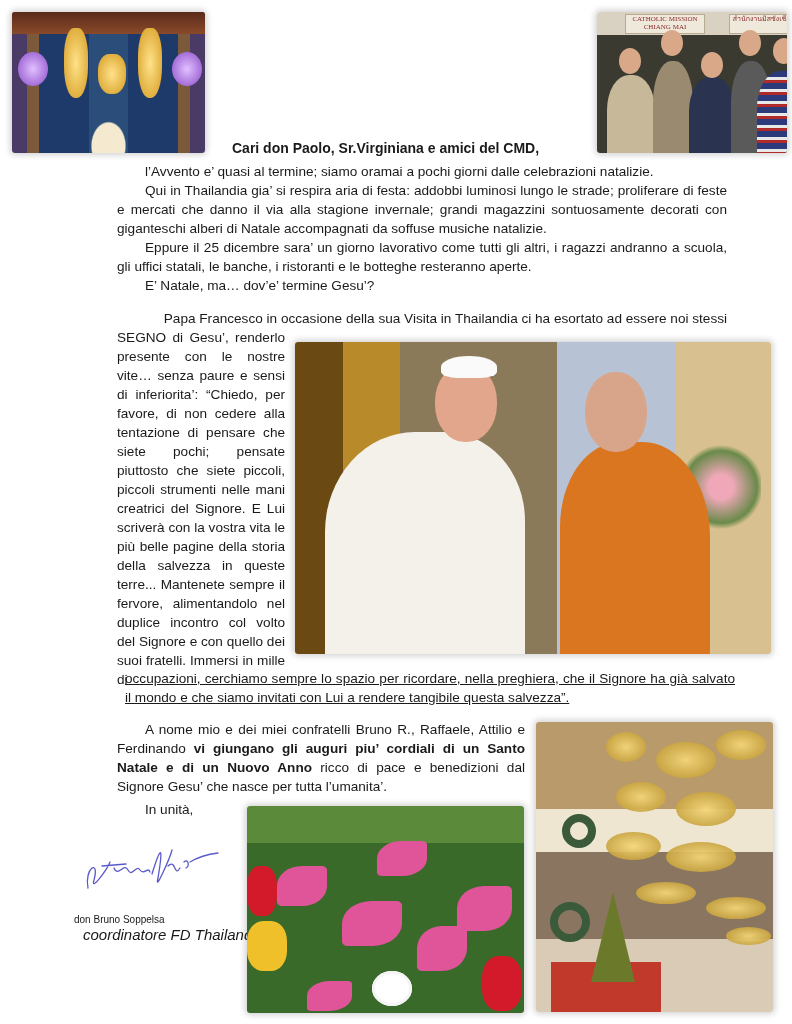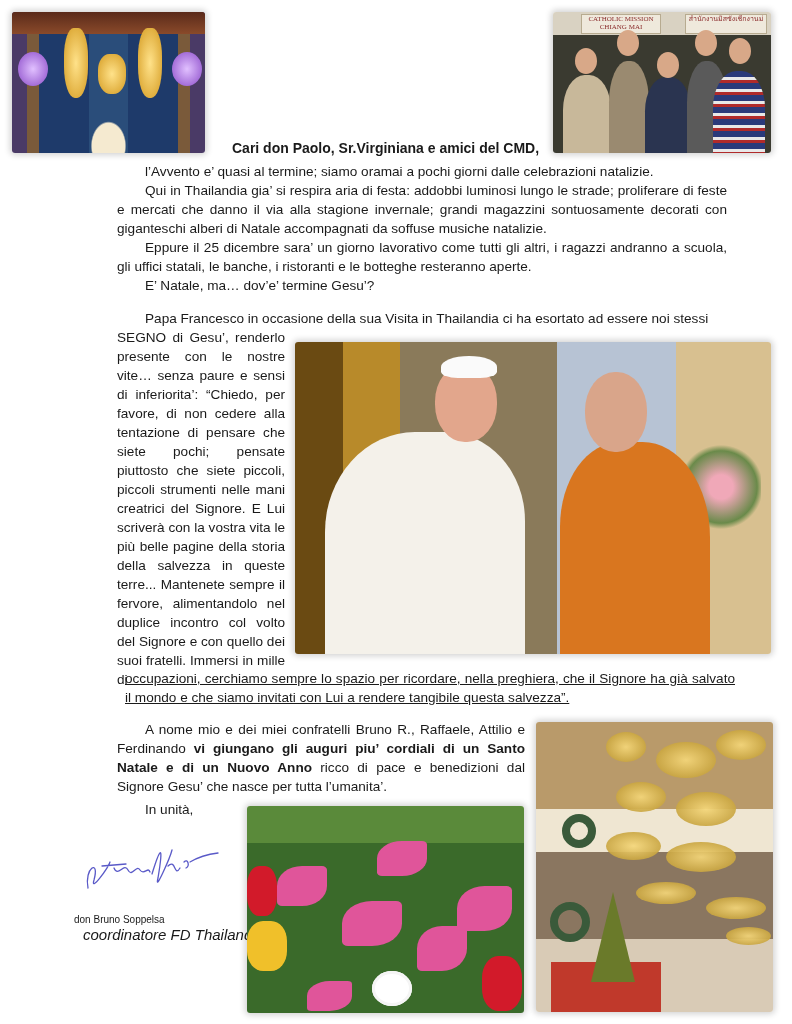--- a/index.html
+++ b/index.html
@@ -14,21 +14,21 @@
   
   #temple { left: 12px; top: 12px; width: 193px; height: 141px;
     background: radial-gradient(ellipse at 50% 95%, #f5ead0 0 12%, transparent 13%),
                 linear-gradient(90deg, #4a3a66 0 8%, #7a5a3a 8% 14%, #1e3a6a 14% 40%, #2a4d7a 40% 60%, #1e3a6a 60% 86%, #7a5a3a 86% 92%, #4a3a66 92%);
   }
   #temple .lamp { position: absolute; border-radius: 40% 40% 45% 45%; background: radial-gradient(#ffe28a, #d49a20); }
   #temple .lotus { position: absolute; border-radius: 50%; background: radial-gradient(#e1c0ff, #8a4ac8); }
   #temple .arch { position: absolute; left: 0; top: 0; right: 0; height: 22px; background: linear-gradient(#5a2a1a, #8a4a2a); }
 
   
-  #group { left: 553px; top: 12px; width: 190px; height: 141px; background: linear-gradient(#d9d2c2 0 16%, #3a3a30 16% 100%); padding-left: 28px; }
+  #group { left: 597px; top: 12px; width: 190px; height: 141px; background: linear-gradient(#d9d2c2 0 16%, #3a3a30 16% 100%); }
   #group .sign { position: absolute; top: 2px; height: 18px; background: #efe9dc; border: 1px solid #b7ab90; font-family: "Liberation Serif", serif; font-size: 7px; color: #8a2a2a; text-align: center; line-height: 8px; }
   #group .person { position: absolute; bottom: 0; border-radius: 45% 45% 0 0; }
   #group .head { position: absolute; border-radius: 50%; background: #d8a888; }
 
   
   #pope { left: 295px; top: 342px; width: 476px; height: 312px;
     background: linear-gradient(90deg, #6a4a12 0 10%, #b88a2a 10% 22%, #8a7a5a 22% 55%, #b7c3d4 55% 80%, #d8c090 80%); }
   #pope .pope-body { position: absolute; left: 30px; top: 90px; width: 200px; height: 222px; background: #f4f1ea; border-radius: 45% 40% 0 0; }
   #pope .pope-head { position: absolute; left: 140px; top: 22px; width: 62px; height: 78px; background: #e2a68c; border-radius: 48%; }
   #pope .zucchetto { position: absolute; left: 146px; top: 14px; width: 56px; height: 22px; background: #fafafa; border-radius: 50% 50% 30% 30%; }
@@ -93,21 +93,21 @@
   <p class="para" style="padding-left:6px;">l’Avvento e’ quasi al termine; siamo oramai a pochi giorni dalle celebrazioni natalizie.</p>
 
 </div>
 <div class="txt justify" style="left:117px;top:181px;width:610px;">
 </div>
 
 <div class="txt justify" style="left:117px;top:181px;width:610px;text-indent:28px;">Qui in Thailandia gia’ si respira aria di festa: addobbi luminosi lungo le strade; proliferare di feste e mercati che danno il via alla stagione invernale; grandi magazzini sontuosamente decorati con giganteschi alberi di Natale accompagnati da soffuse musiche natalizie.</div>
 <div class="txt justify" style="left:117px;top:238px;width:610px;text-indent:28px;">Eppure il 25 dicembre sara’ un giorno lavorativo come tutti gli altri, i ragazzi andranno a scuola, gli uffici statali, le banche, i ristoranti e le botteghe resteranno aperte.</div>
 <div class="txt" style="left:145px;top:276px;">E’ Natale, ma… dov’e’ termine Gesu’?</div>
 
-<div class="txt" style="left:145px;top:309px;width:582px;">Papa Francesco in occasione della sua Visita in Thailandia ci ha esortato ad essere noi stessi</div>
+<div class="txt" style="left:145px;top:309px;width:582px;text-align:right;">Papa Francesco in occasione della sua Visita in Thailandia ci ha esortato ad essere noi stessi</div>
 <div class="txt justify" style="left:117px;top:328px;width:168px;">SEGNO di Gesu’, renderlo presente con le nostre vite… senza paure e sensi di inferiorita’: “Chiedo, per favore, di non cedere alla tentazione di pensare che siete pochi; pensate piuttosto che siete piccoli, piccoli strumenti nelle mani creatrici del Signore. E Lui scriverà con la vostra vita le più belle pagine della storia della salvezza in queste terre... Mantenete sempre il fervore, alimentandolo nel duplice incontro col volto del Signore e con quello dei suoi fratelli. Immersi in mille di</div>
 <div class="txt justify" style="left:125px;top:669px;width:610px;text-decoration:underline;">occupazioni, cerchiamo sempre lo spazio per ricordare, nella preghiera, che il Signore ha già salvato il mondo e che siamo invitati con Lui a rendere tangibile questa salvezza”.</div>
 
 <div id="pope" class="photo">
   <div class="flowers"></div>
   <div class="pope-body"></div>
   <div class="pope-head"></div>
   <div class="zucchetto"></div>
   <div class="monk-body"></div>
   <div class="monk-head"></div>

